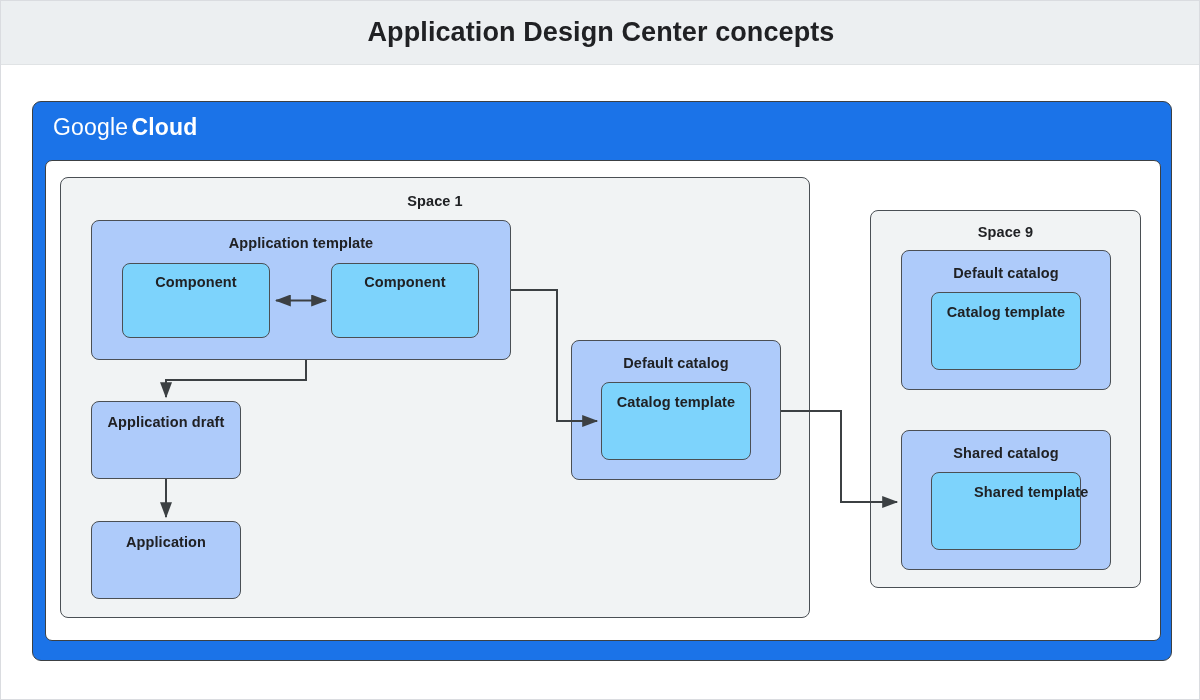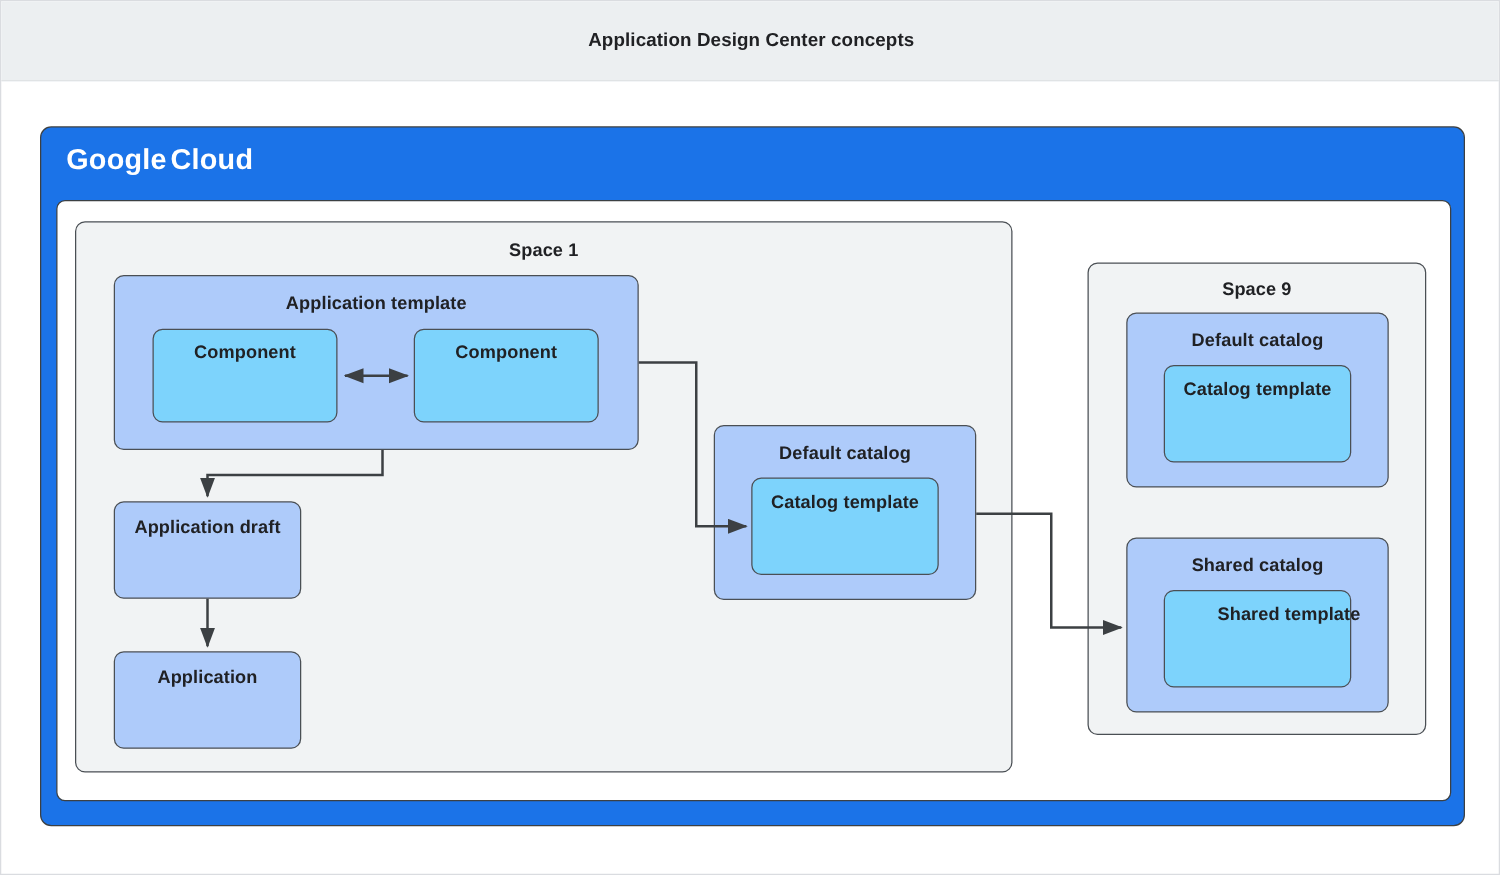--- a/index.html
+++ b/index.html
@@ -31,21 +31,21 @@
     width: 1200px;
     height: 64px;
     background: #eceff1;
     border-bottom: 1px solid #e0e3e5;
     box-sizing: border-box;
     display: flex;
     align-items: center;
     justify-content: center;
   }
   #title-text {
-    font-size: 15px;
+    font-size: 27px;
     font-weight: bold;
     color: #202124;
     letter-spacing: 0.1px;
   }
 
   
   #gcp-frame {
     position: absolute;
     left: 31px;
     top: 100px;
@@ -58,21 +58,21 @@
   }
   #gcp-logo {
     position: absolute;
     left: 20px;
     top: 12px;
     font-size: 23px;
     color: #ffffff;
     letter-spacing: 0.2px;
     white-space: nowrap;
   }
-  #gcp-logo .g-word { font-weight: bold; }
+  #gcp-logo .g-word { font-weight: normal; }
   #gcp-logo .c-word { font-weight: bold; margin-left: 3px; }
 
   #gcp-inner {
     position: absolute;
     left: 12px;
     top: 58px;
     width: 1116px;
     height: 481px;
     background: #ffffff;
     border: 1.6px solid #3c4043;

